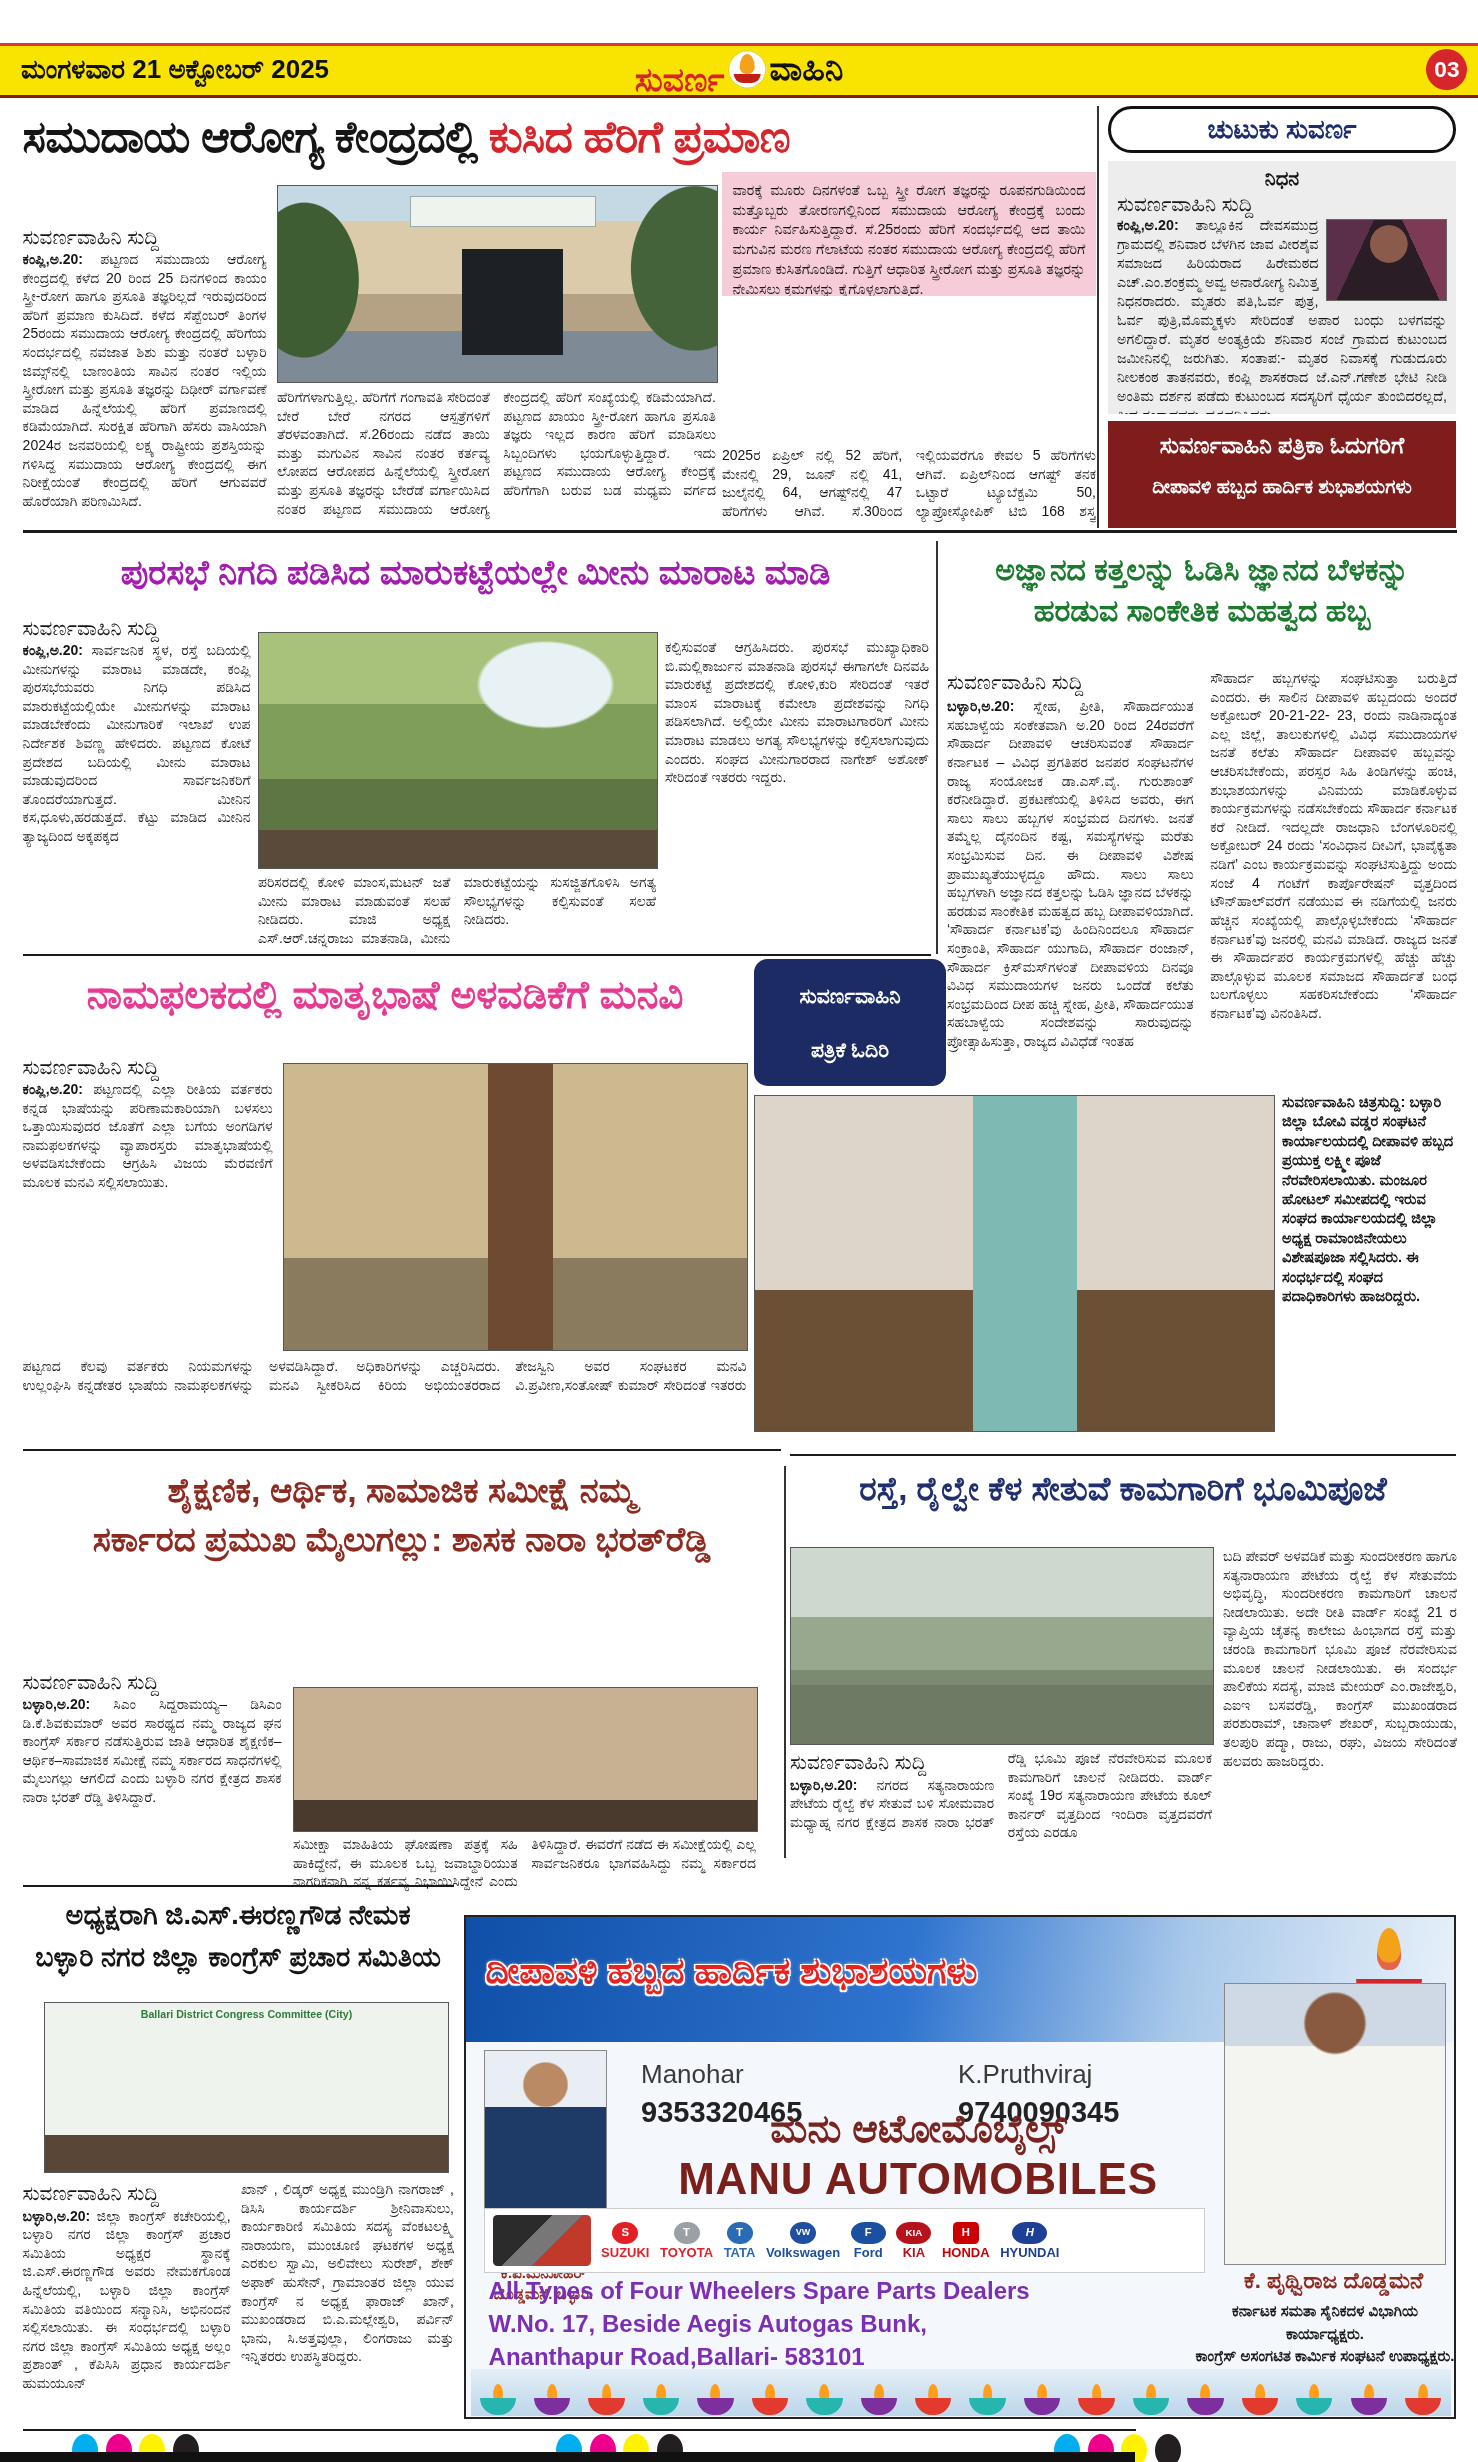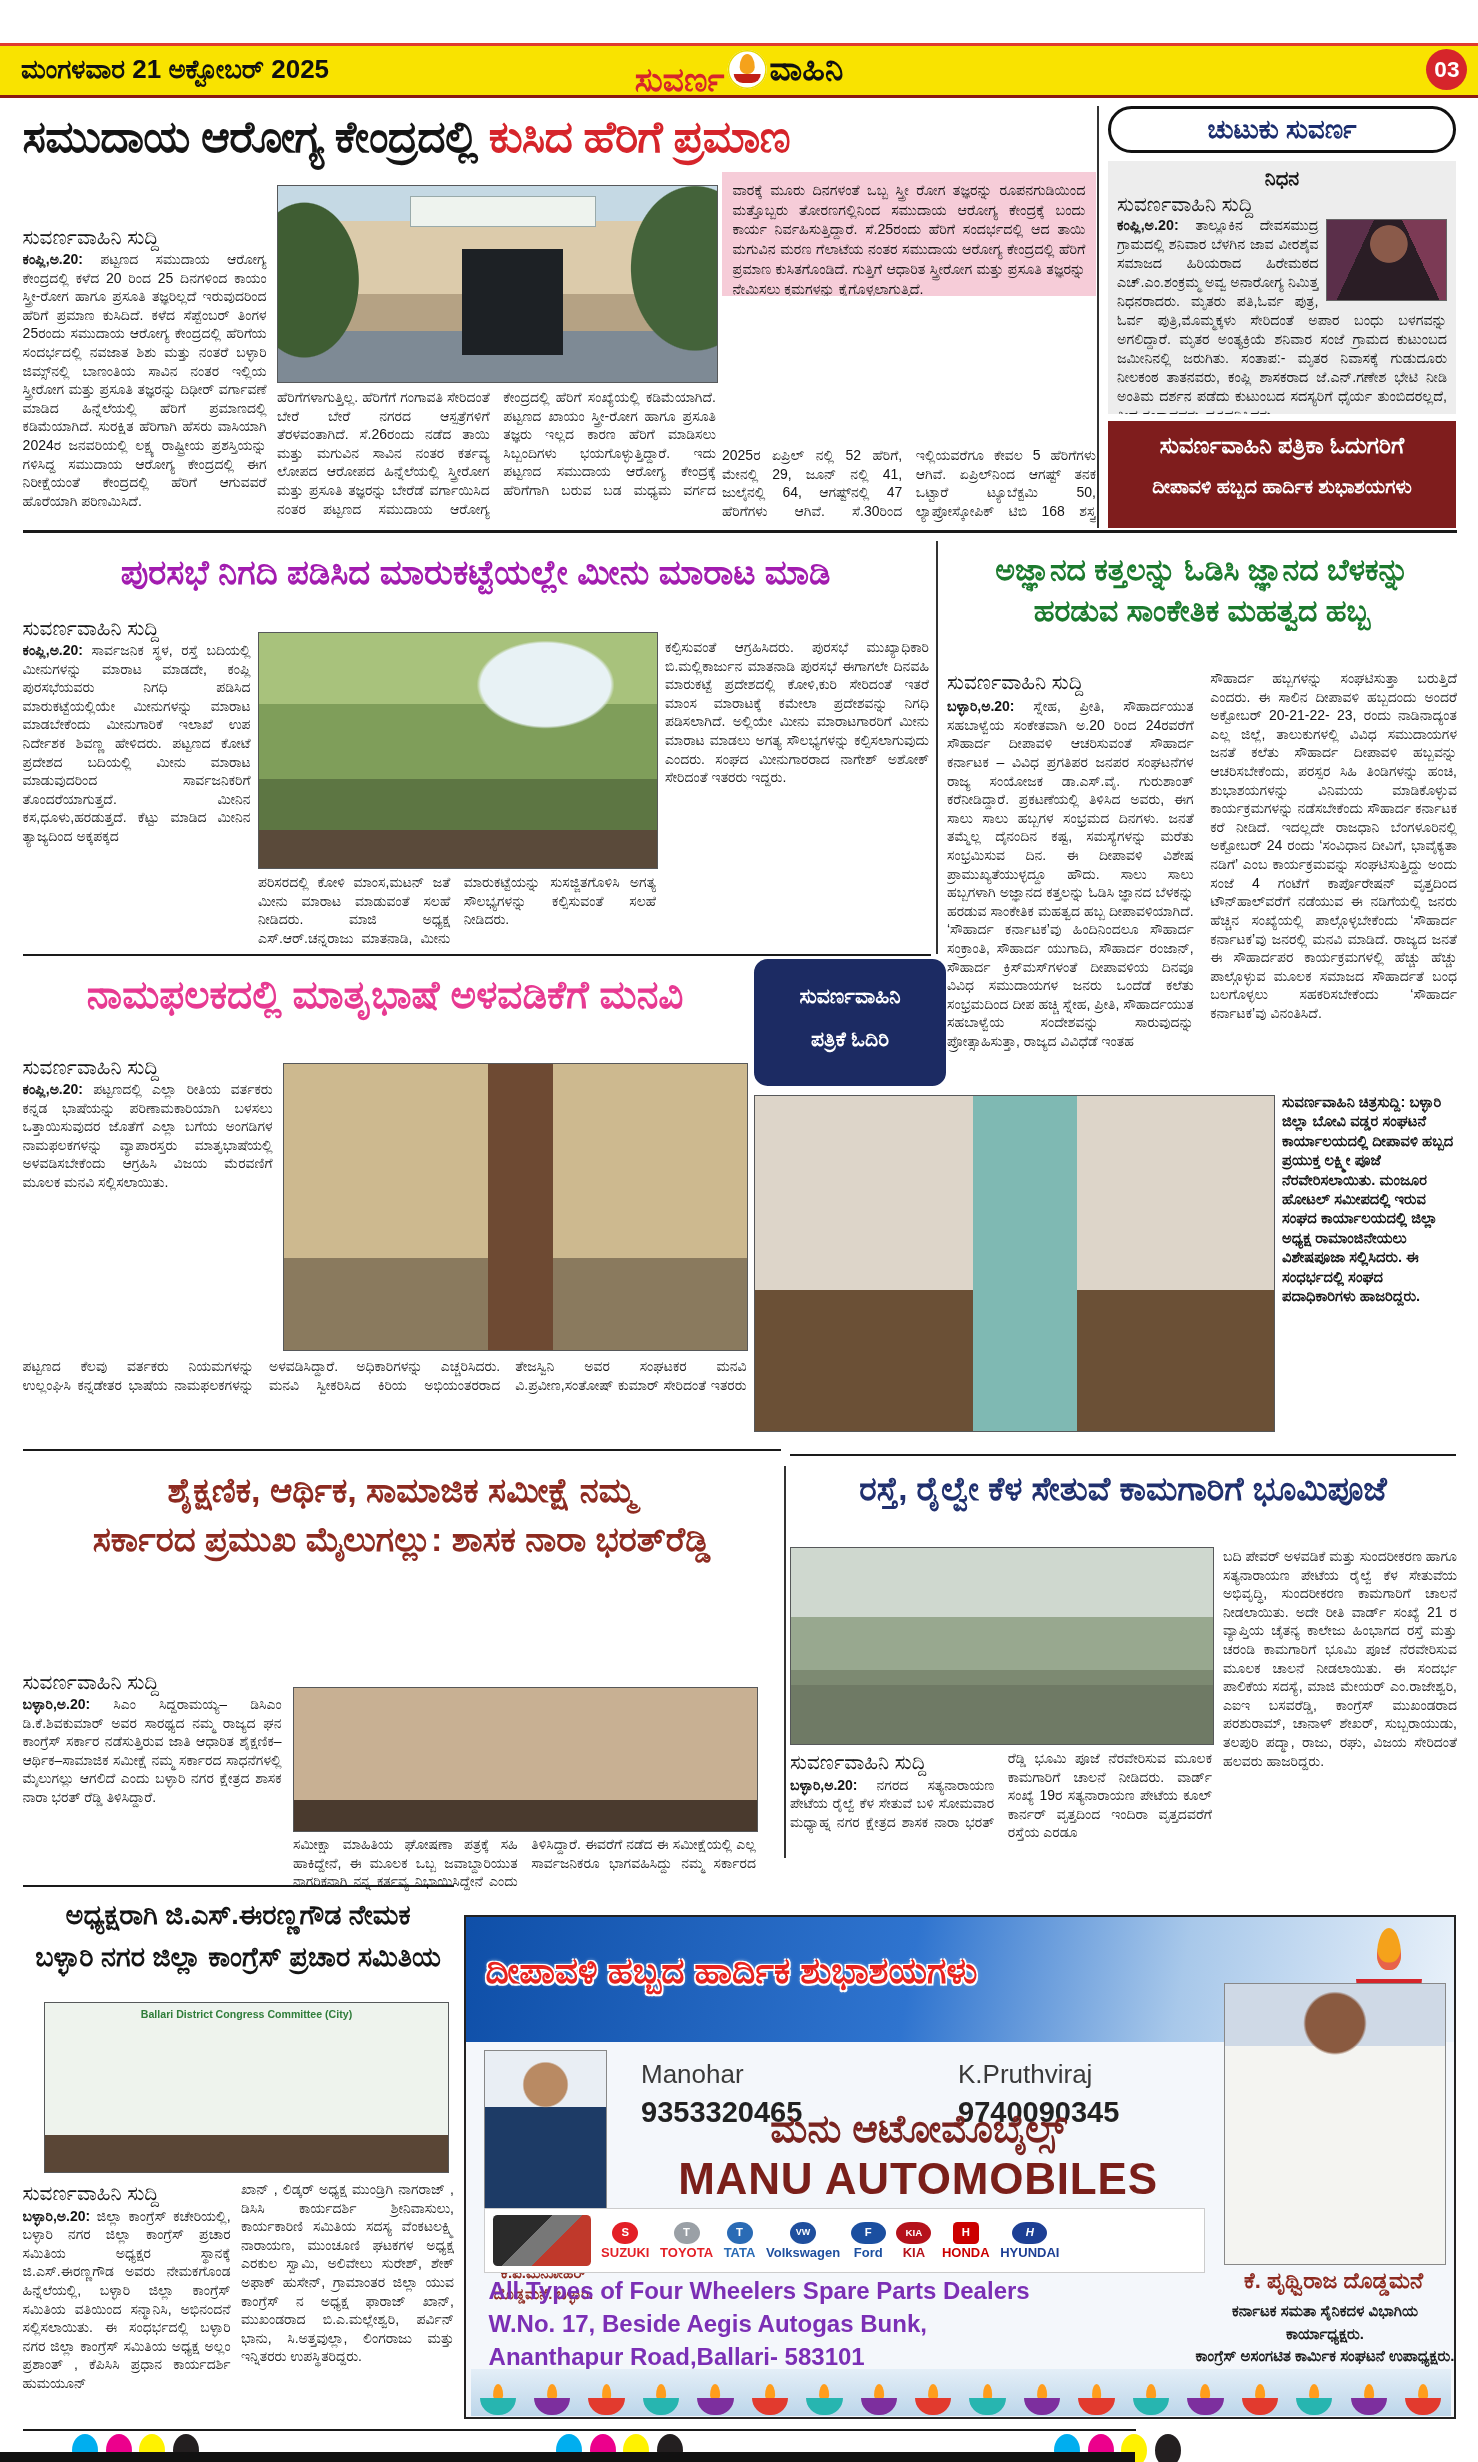--- a/index.html
+++ b/index.html
@@ -77,21 +77,21 @@
   #vr2{left:936px;top:541px;width:2.3px;height:413px;}
 
   
   #h3{left:947px;top:550px;width:510px;text-align:center;color:#1c7a2e;font-weight:800;font-size:30px;line-height:1.35;overflow:hidden;}
   #c3{left:947px;top:669px;width:510px;height:416px;column-count:2;column-gap:16.6px;}
   #c3 .byline{margin-bottom:1.5px;}
 
   
   #bluebox{left:754px;top:959px;width:192px;height:127px;background:#1c2b63;border-radius:13.6px;color:#fff;text-align:center;overflow:hidden;}
   #bluebox .l1{font-size:20.4px;font-weight:800;margin-top:26px;}
-  #bluebox .l2{font-size:20.4px;font-weight:800;margin-top:20px;}
+  #bluebox .l2{font-size:20.4px;font-weight:800;margin-top:31px;}
 
   
   #phP{left:754px;top:1095px;width:519px;height:335px;
        background:linear-gradient(90deg,transparent 0 42%,#7fb9b3 42% 62%,transparent 62%),
                   linear-gradient(180deg,#ddd5c9 0 58%,#6b5036 58% 100%);}
   #capP{left:1282px;top:1093px;width:175px;height:359px;font-size:14.7px;font-weight:bold;line-height:1.32;overflow:hidden;}
 
   
   #ruleB{left:22.6px;top:954px;width:908px;height:2.3px;}
   #h4{left:22.6px;top:973px;width:725px;height:75px;font-size:39px;font-weight:800;color:#e73a92;text-align:center;white-space:nowrap;overflow:hidden;}

